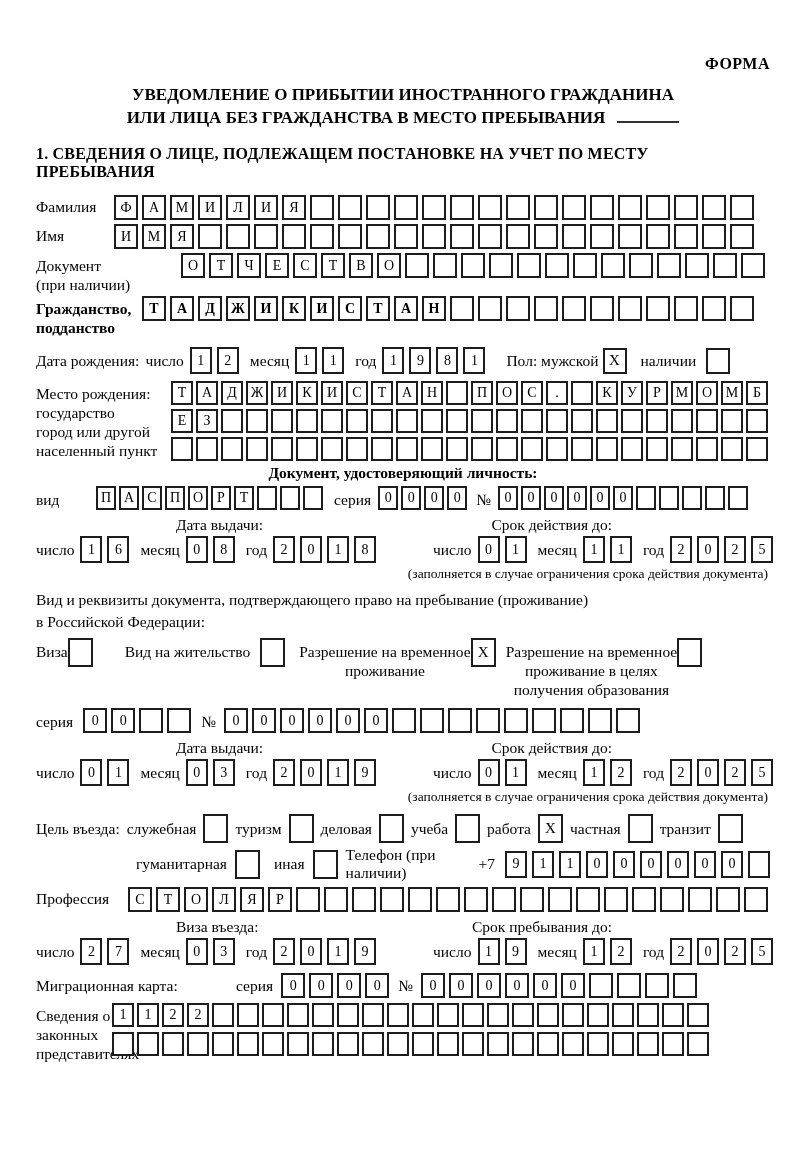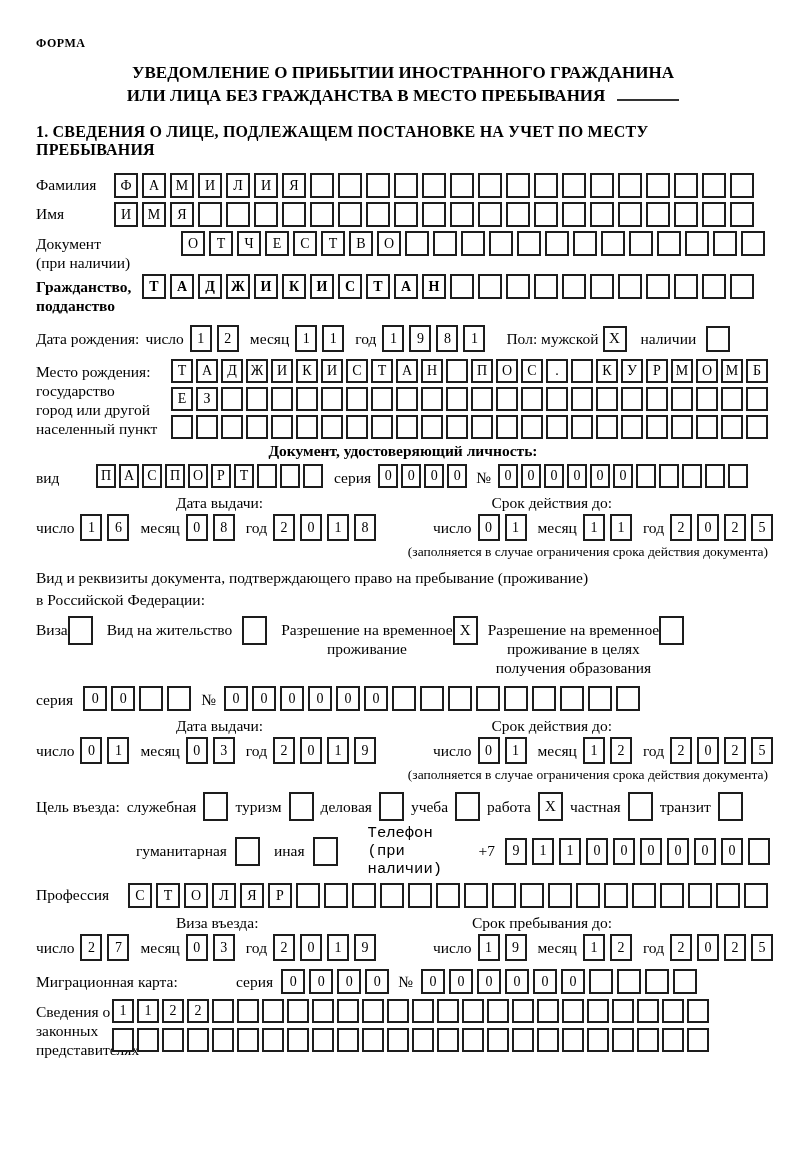--- a/index.html
+++ b/index.html
@@ -3,21 +3,21 @@
 <meta charset="utf-8">
 <style>
   * { box-sizing: border-box; margin: 0; padding: 0; }
   html,body { background:#fff; }
   body { font-family: "Liberation Serif", "DejaVu Serif", serif; color:#000; }
   .page { position:relative; width:800px; height:1163px; background:#fff; padding:36px 30px 0 36px; overflow:hidden; }
 
   
   .annex { margin-left:auto; width:218px; font-size:14.5px; line-height:17.5px; }
   .annex .grp2 { margin-top:5px; }
-  .form-word { font-weight:bold; font-size:12px; letter-spacing:0.5px; }
+  .form-word { text-align:right; font-weight:bold; font-size:16px; margin-top:19px; letter-spacing:0.5px; }
   .title { text-align:center; font-weight:bold; font-size:17px; line-height:23px; margin-top:10px; }
   .blank-line { display:inline-block; width:62px; border-bottom:2px solid #333; height:14px; margin-left:12px; }
   .section-h { font-weight:bold; font-size:16px; margin-top:16px; letter-spacing:0.2px; }
 
   
   .row { display:flex; align-items:flex-start; margin-top:4px; }
   .lbl { font-size:15.5px; line-height:18px; padding-top:3px; flex:0 0 auto; }
   .lbl.multi div { line-height:19px; }
   .cells { display:flex; gap:4px; flex-wrap:nowrap; }
   .cells .cell { flex:0 0 auto; width:24px; height:25px; border:2px solid #1d1d1d; display:flex; align-items:center; justify-content:center; font-size:14px; background:#fff; }
@@ -391,21 +391,21 @@
   <div class="note">(заполняется в случае ограничения срока действия документа)</div>
 
   <div class="res-doc">
     <div>Вид и реквизиты документа, подтверждающего право на пребывание (проживание)</div>
     <div>в Российской Федерации:</div>
   </div>
 
   <div class="permits">
     <span class="plbl">Виза</span>
     <span class="cbox"></span>
-    <span class="plbl" style="margin-left:14px;">Вид на жительство</span>
+    <span class="plbl" style="margin-left:32px;">Вид на жительство</span>
     <span class="cbox" style="margin-left:10px;"></span>
     <span class="plbl center" style="margin-left:14px;">
       <div>Разрешение на временное</div>
       <div>проживание</div>
     </span>
     <span class="cbox">X</span>
     <span class="plbl center" style="margin-left:10px;">
       <div>Разрешение на временное</div>
       <div>проживание в целях</div>
       <div>получения образования</div>
@@ -503,21 +503,21 @@
     <span class="cbox"></span>
     <span>транзит</span>
     <span class="cbox"></span>
   </div>
 
   <div class="purpose-row2">
     <span style="margin-left:100px;">гуманитарная</span>
     <span class="cbox"></span>
     <span style="margin-left:6px;">иная</span>
     <span class="cbox"></span>
-    <span style="margin-left:22px;font-family:Liberation Mono, monospace;">Телефон (при наличии)</span>
+    <span style="">Телефон (при наличии)</span>
     <span style="margin-left:18px;">+7</span>
     <span class="cells dcells phone-cells">
         <span class="cell">9</span>
         <span class="cell">1</span>
         <span class="cell">1</span>
         <span class="cell">0</span>
         <span class="cell">0</span>
         <span class="cell">0</span>
         <span class="cell">0</span>
         <span class="cell">0</span>

